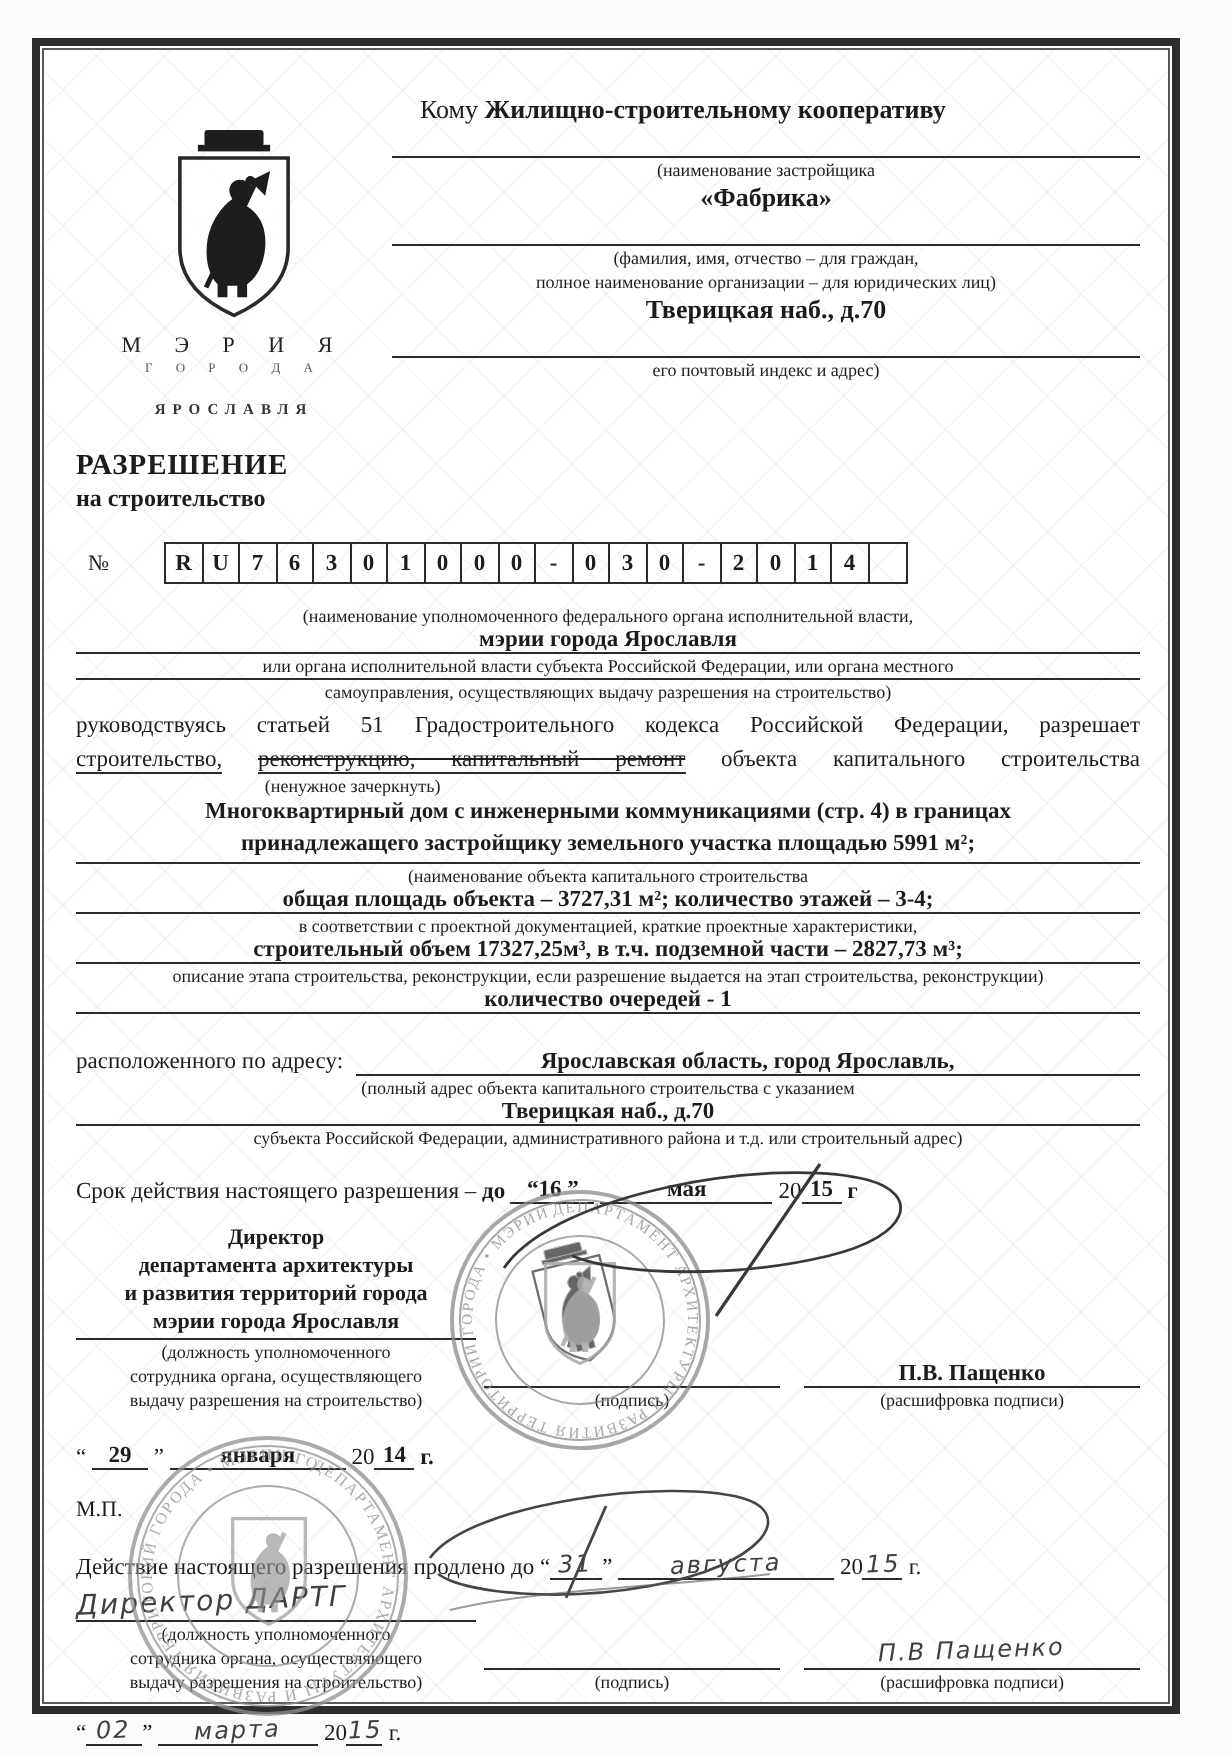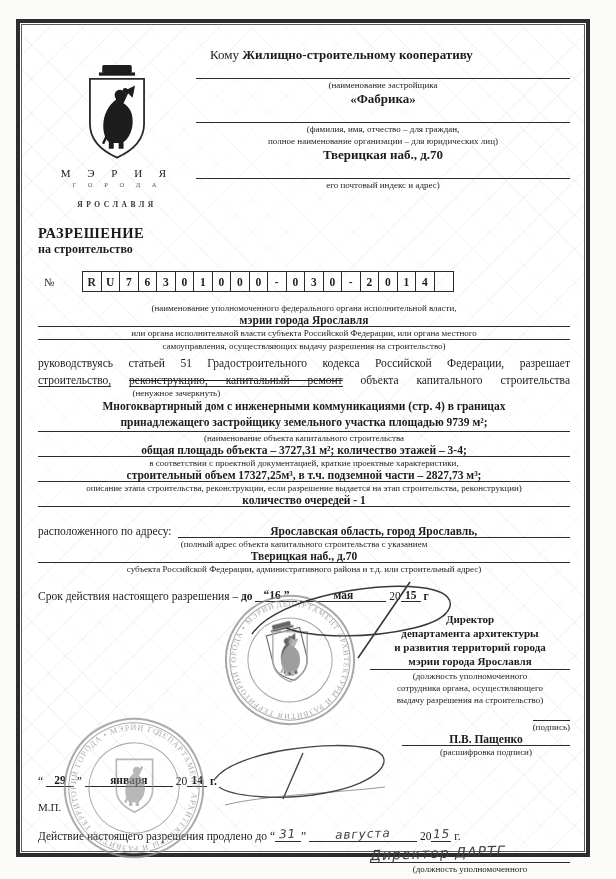--- a/index.html
+++ b/index.html
@@ -67,21 +67,21 @@
   .char-line { font-weight:bold; font-size:11.5px; }
 
   .addr-row { display:flex; font-size:11.5px; margin-top:18px; }
   .addr-row .lbl { flex:0 0 auto; padding-right:6px; }
   .addr-row .val { flex:1; }
 
   .validity { font-size:11.5px; margin-top:14px; }
   .blank { display:inline-block; border-bottom:1px solid #2a2a2a; text-align:center; vertical-align:bottom; font-weight:bold; }
 
   
-  .sig-row { display:flex; align-items:flex-end; margin-top:10px;flex-direction:column; }
+  .sig-row { display:flex; align-items:flex-end; margin-top:10px; }
   .sig-col { display:flex; flex-direction:column; justify-content:flex-end; }
   .sig-on-line { border-bottom:1px solid #2a2a2a; text-align:center; }
   .sig-col1 { width:200px; }
   .sig-col2 { flex:1; margin-left:4px; }
   .sig-col3 { width:168px; margin-left:12px; }
   .pos-lines { font-weight:bold; font-size:11px; line-height:1.3; text-align:center; }
   .sig-caps { font-size:9px; text-align:center; line-height:1.35; }
   .sig-name { font-weight:bold; font-size:11.5px; }
 
   .date-line { font-size:11.5px; margin-top:16px; }
@@ -181,21 +181,21 @@
 
       <div class="law-par">руководствуясь статьей 51 Градостроительного кодекса Российской Федерации, разрешает</div>
       <div class="law-par2">
         <span class="uline">строительство,</span>
         <span class="uline strike">реконструкцию, капитальный ремонт</span>
         <span>объекта капитального строительства</span>
       </div>
       <div class="cap-cross">(ненужное зачеркнуть)</div>
 
       <div class="obj-name">Многоквартирный дом с инженерными коммуникациями (стр. 4) в границах</div>
-      <div class="obj-name uline">принадлежащего застройщику земельного участка площадью 9739 м²;</div>
+      <div class="obj-name uline">принадлежащего застройщику земельного участка площадью 5991 м²;</div>
       <div class="cap">(наименование объекта капитального строительства</div>
       <div class="fline char-line">общая площадь объекта – 3727,31 м²; количество этажей – 3-4;</div>
       <div class="cap">в соответствии с проектной документацией, краткие проектные характеристики,</div>
       <div class="fline char-line">строительный объем 17327,25м³, в т.ч. подземной части – 2827,73 м³;</div>
       <div class="cap">описание этапа строительства, реконструкции, если разрешение выдается на этап строительства, реконструкции)</div>
       <div class="fline char-line">количество очередей - 1</div>
 
       <div class="addr-row">
         <span class="lbl">расположенного по адресу:</span>
         <span class="val fline char-line">Ярославская область, город Ярославль,</span>

